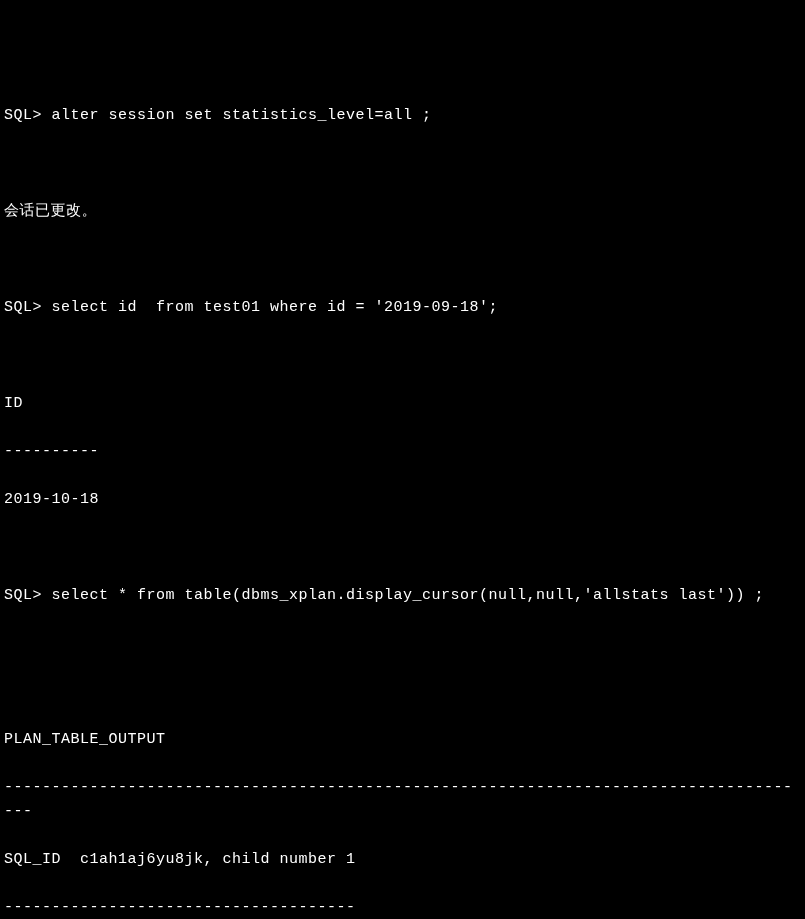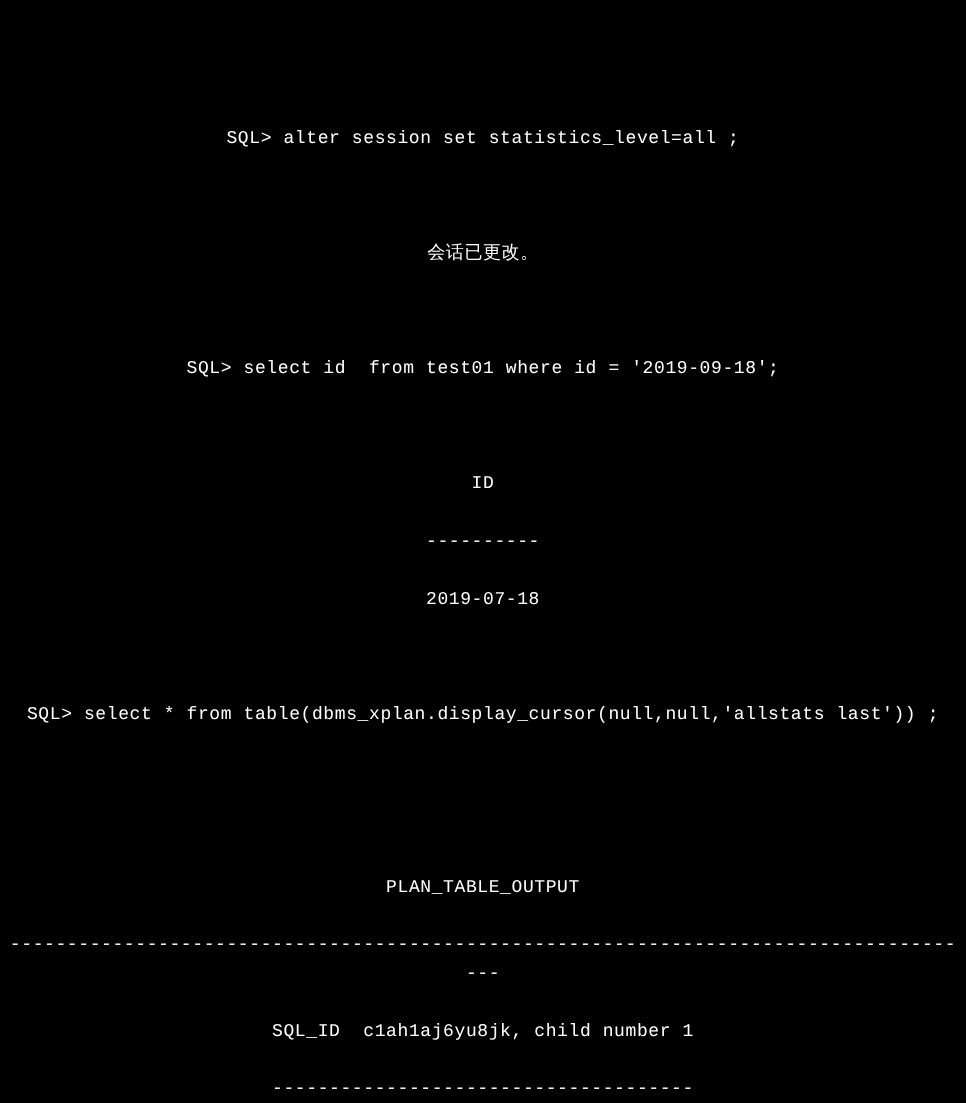--- a/index.html
+++ b/index.html
@@ -1,19 +1,18 @@
 <!DOCTYPE html>
 <html><head>
   <meta charset="utf-8">
   <style>
     * {
       margin: 0;
       padding: 0;
       box-sizing: border-box;
-      text-align: center;
     }
     body {
       background-color: #000000;
       color: #ffffff;
       font-family: "Courier New", Consolas, monospace;
       font-size: 15px;
       line-height: 1.6;
       padding: 8px 4px;
       width: 805px;
       white-space: pre-wrap;
@@ -32,21 +31,21 @@
 
 
 <span class="line">SQL&gt; alter session set statistics_level=all ;</span>
 <div class="blank"></div>
 <span class="line">会话已更改。</span>
 <div class="blank"></div>
 <span class="line">SQL&gt; select id  from test01 where id = '2019-09-18';</span>
 <div class="blank"></div>
 <span class="line">ID</span>
 <span class="line">----------</span>
-<span class="line">2019-07-18</span>
+<span class="line">2019-10-18</span>
 <div class="blank"></div>
 <span class="line">SQL&gt; select * from table(dbms_xplan.display_cursor(null,null,'allstats last')) ;</span>
 <div class="blank"></div>
 <div class="blank"></div>
 <span class="line">PLAN_TABLE_OUTPUT</span>
 <span class="line">--------------------------------------------------------------------------------------</span>
 <span class="line">SQL_ID  c1ah1aj6yu8jk, child number 1</span>
 <span class="line">-------------------------------------</span>
 
 

